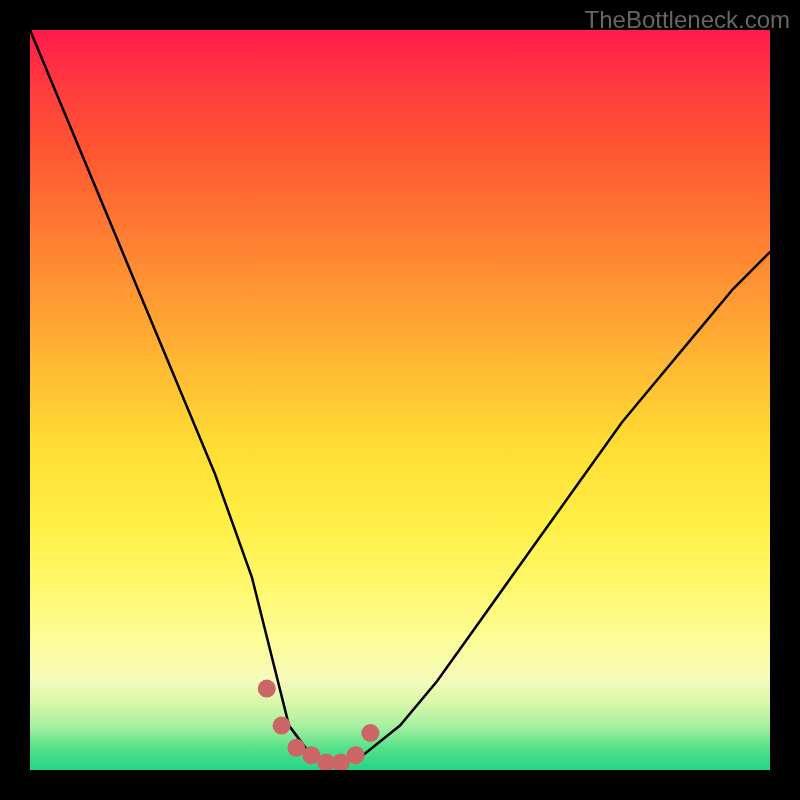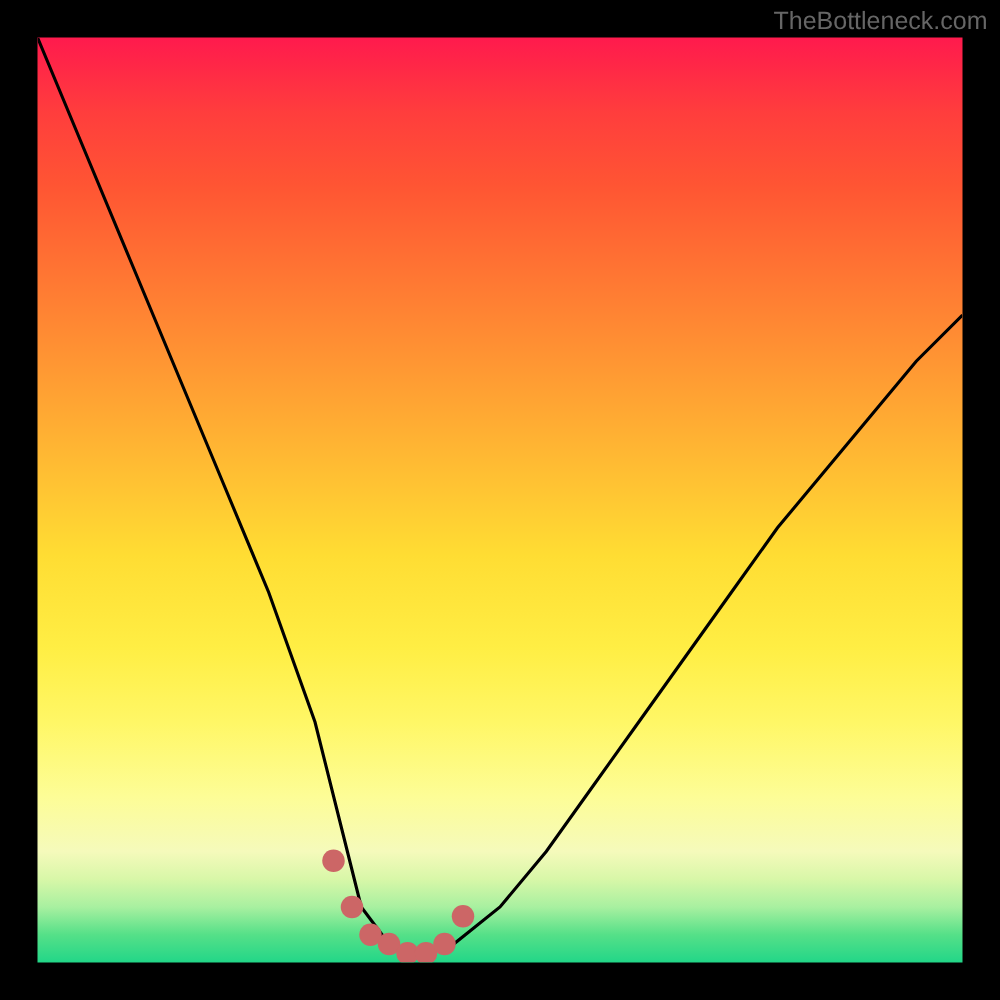--- a/index.html
+++ b/index.html
@@ -9,21 +9,21 @@
     height: 800px;
     background: #000;
     position: relative;
     font-family: Arial, sans-serif;
   }
   .watermark {
     position: absolute;
     top: 6px;
     right: 10px;
     color: #666;
-    font-size: 20px;
+    font-size: 24px;
     font-weight: 500;
     z-index: 10;
   }
   .plot-frame {
     position: absolute;
     top: 30px;
     left: 30px;
     width: 740px;
     height: 740px;
     background: linear-gradient(to bottom,

